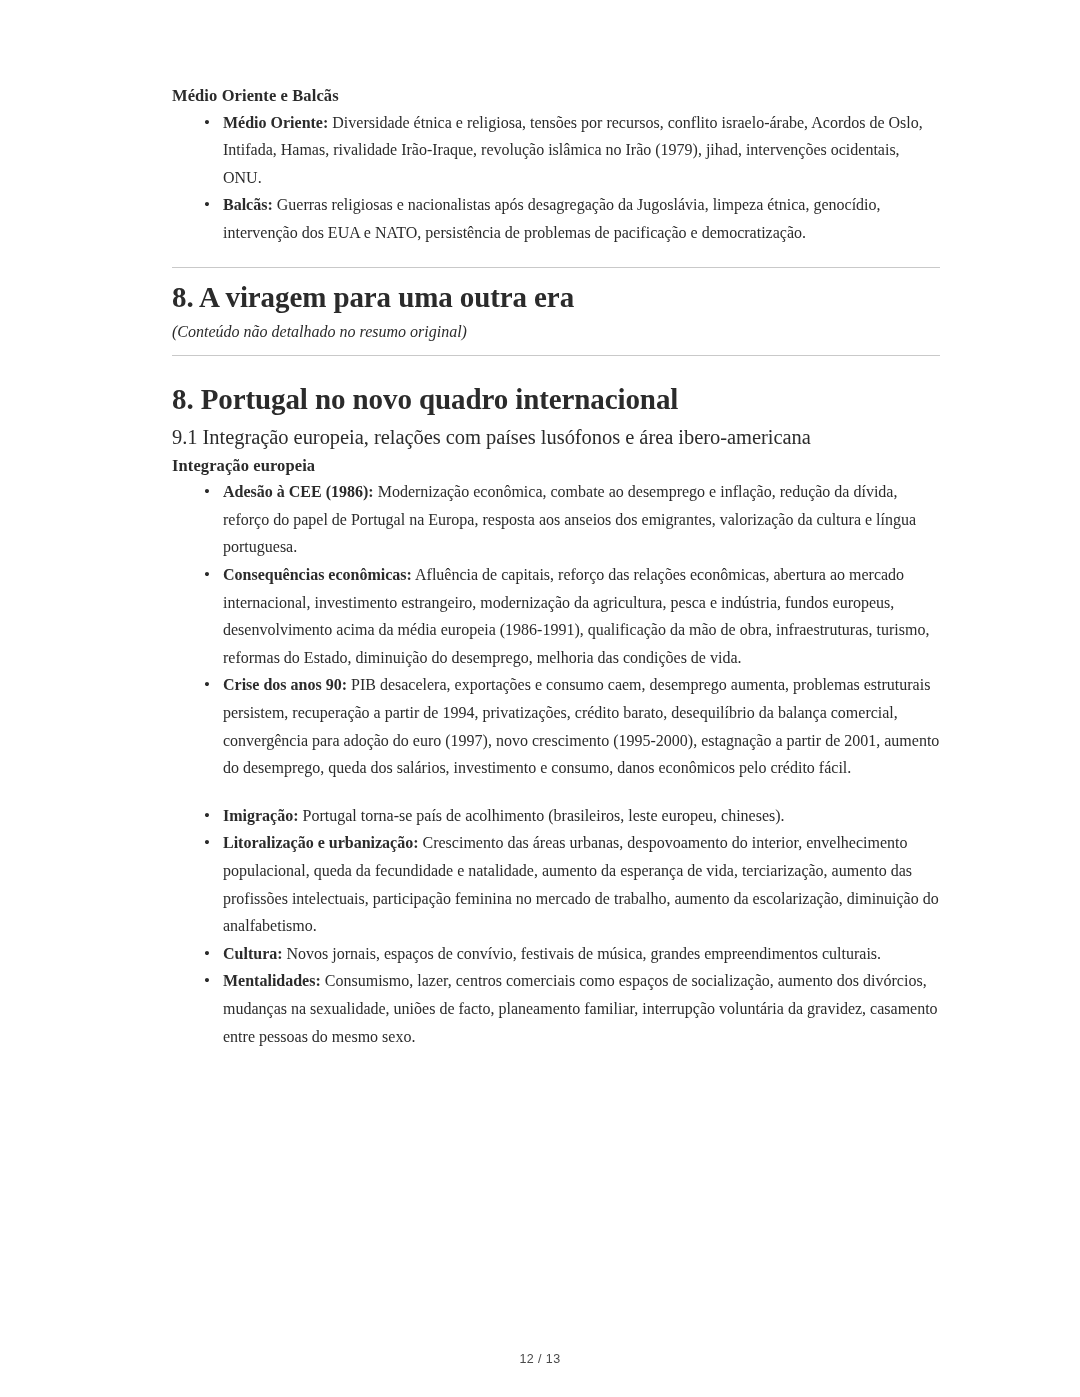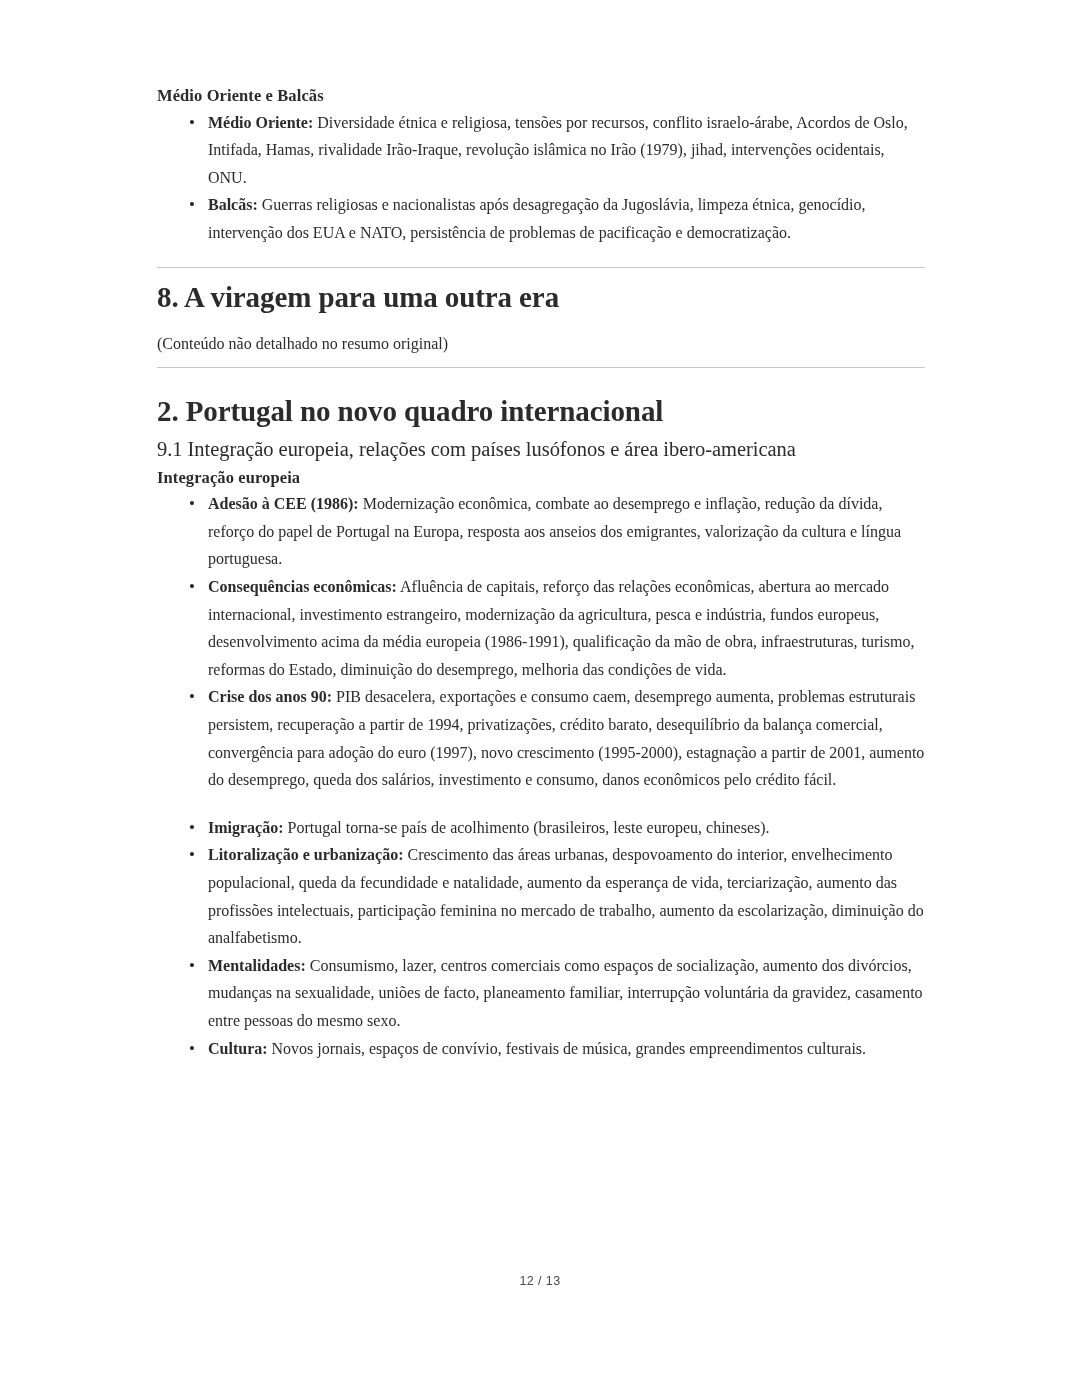--- a/index.html
+++ b/index.html
@@ -10,21 +10,21 @@
   body {
     width: 1080px;
     height: 1397px;
     position: relative;
     font-family: "Liberation Serif", "DejaVu Serif", serif;
     color: #2b2b2b;
     -webkit-font-smoothing: antialiased;
   }
   .page {
     position: absolute;
-    left: 157px;
+    left: 172px;
     top: 0;
     width: 770px;
     height: 1073px;
   }
   .content {
     padding-top: 86px;
   }
 
   
   .minor-heading {
@@ -47,22 +47,23 @@
   
   .section-title {
     font-size: 29px;
     font-weight: bold;
     line-height: 1.2;
     margin: 0;
     letter-spacing: -.1px;
   }
   .section-note {
     font-size: 16px;
+    font-style: italic;
     line-height: 1.3;
-    margin: 20px 0 0 0;
+    margin: 8px 0 0 0;
   }
   .subsection-title {
     font-size: 20.5px;
     font-weight: normal;
     line-height: 1.25;
     margin: 0;
     letter-spacing: -.05px;
   }
 
   
@@ -92,21 +93,21 @@
     font-weight: bold;
   }
 
   .spacer-sm { height: 12px; }
   .spacer-md { height: 20px; }
   .spacer-lg { height: 26px; }
 
   .footer {
     position: absolute;
     left: 0;
-    top: 1274px;
+    top: 1352px;
     width: 1080px;
     text-align: center;
     font-family: "Liberation Sans", "DejaVu Sans", sans-serif;
     font-size: 12.5px;
     color: #4a4a4a;
     letter-spacing: .4px;
   }
 </style>
 </head>
 <body>
@@ -129,21 +130,21 @@
     <hr class="rule">
     <div class="spacer-sm"></div>
 
     <h1 class="section-title">8. A viragem para uma outra era</h1>
     <p class="section-note">(Conteúdo não detalhado no resumo original)</p>
 
     <div class="spacer-sm"></div>
     <hr class="rule">
     <div class="spacer-lg"></div>
 
-    <h1 class="section-title">2. Portugal no novo quadro internacional</h1>
+    <h1 class="section-title">8. Portugal no novo quadro internacional</h1>
 
     <div style="height:8px"></div>
 
     <h2 class="subsection-title">9.1 Integração europeia, relações com países lusófonos e área ibero-americana</h2>
 
     <div style="height:5px"></div>
 
     <h3 class="minor-heading">Integração europeia</h3>
 
     <ul class="bullets">
@@ -162,23 +163,23 @@
 
 
     <ul class="bullets">
       <li>
         <span class="lead">Imigração:</span><span> Portugal torna-se país de acolhimento (brasileiros, leste europeu, chineses).</span>
       </li>
       <li>
         <span class="lead">Litoralização e urbanização:</span><span> Crescimento das áreas urbanas, despovoamento do interior, envelhecimento populacional, queda da fecundidade e natalidade, aumento da esperança de vida, terciarização, aumento das profissões intelectuais, participação feminina no mercado de trabalho, aumento da escolarização, diminuição do analfabetismo.</span>
       </li>
       <li>
-        <span class="lead">Mentalidades:</span><span> Consumismo, lazer, centros comerciais como espaços de socialização, aumento dos divórcios, mudanças na sexualidade, uniões de facto, planeamento familiar, interrupção voluntária da gravidez, casamento entre pessoas do mesmo sexo.</span>
+        <span class="lead">Cultura:</span><span> Novos jornais, espaços de convívio, festivais de música, grandes empreendimentos culturais.</span>
       </li>
       <li>
-        <span class="lead">Cultura:</span><span> Novos jornais, espaços de convívio, festivais de música, grandes empreendimentos culturais.</span>
+        <span class="lead">Mentalidades:</span><span> Consumismo, lazer, centros comerciais como espaços de socialização, aumento dos divórcios, mudanças na sexualidade, uniões de facto, planeamento familiar, interrupção voluntária da gravidez, casamento entre pessoas do mesmo sexo.</span>
       </li>
     </ul>
 
   </div>
 </div>
 
 <div class="footer">12 / 13</div>
 
 </body></html>

